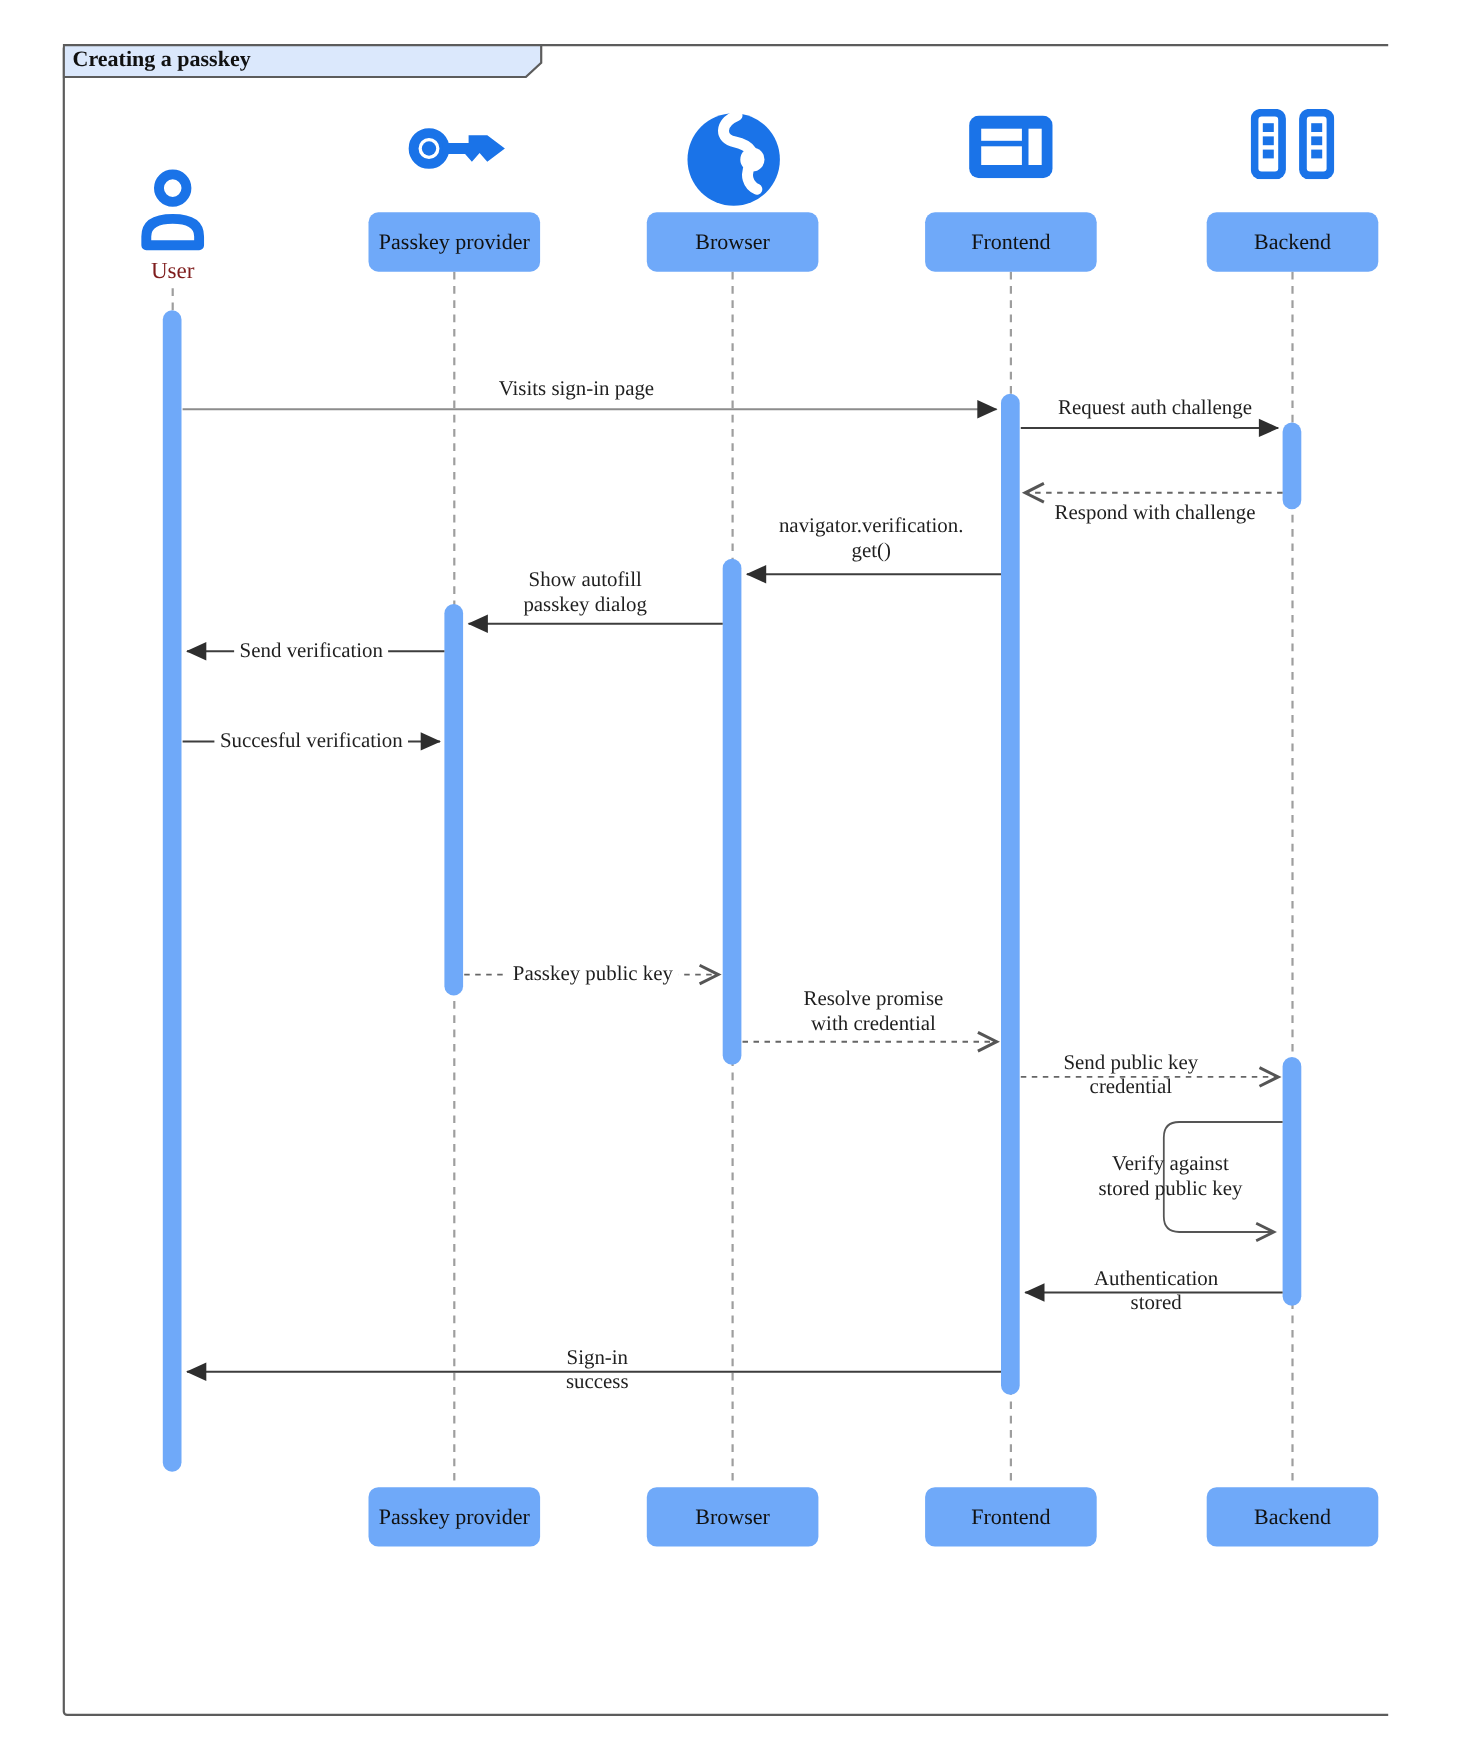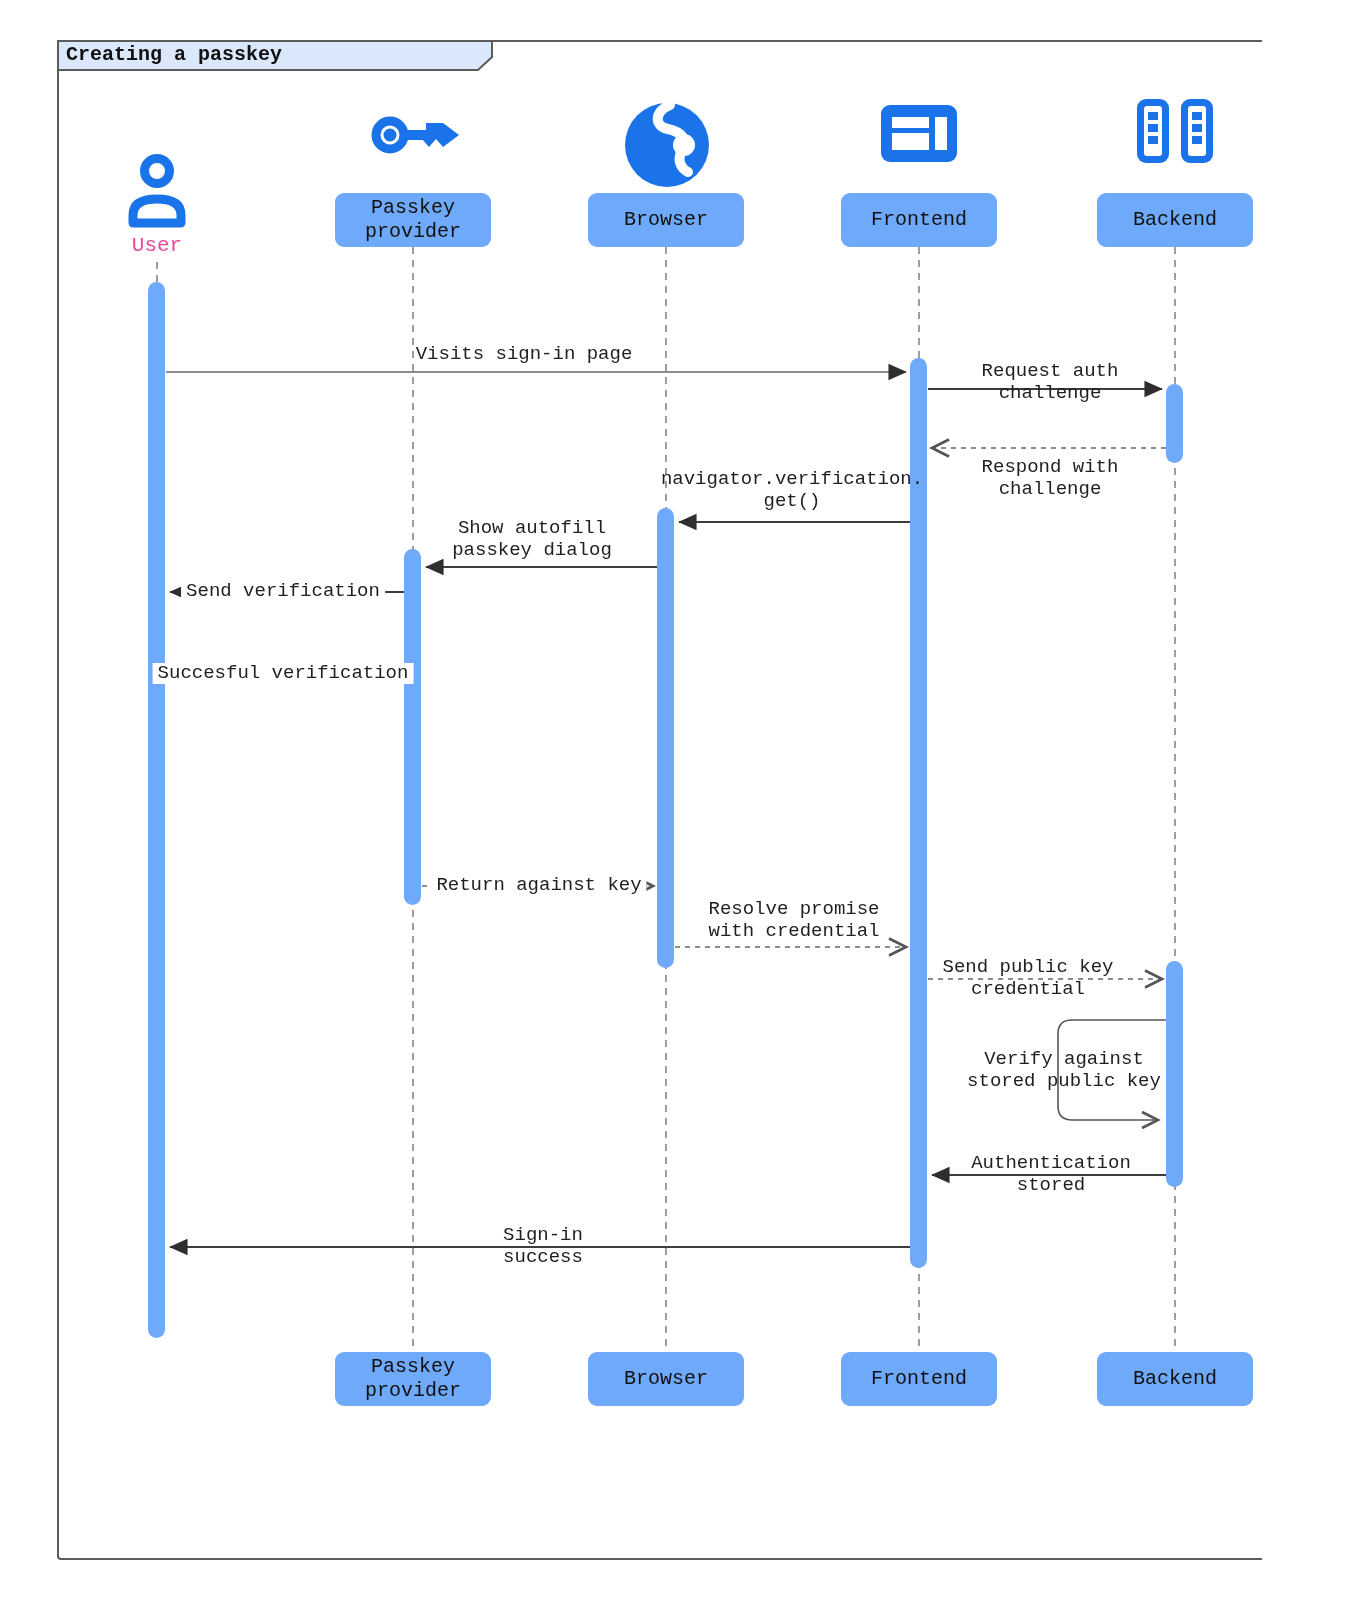--- a/index.html
+++ b/index.html
@@ -1,29 +1,29 @@
 <!DOCTYPE html>
 <html><head>
 <meta charset="utf-8">
 <style>
   html,body{margin:0;padding:0;background:#fff;}
   #stage{position:relative;width:1262px;height:1600px;background:#fff;overflow:hidden;
-         font-family:Liberation Mono, monospace;color:#222;}
+         font-family:Liberation Serif, serif;color:#222;}
   #frame{position:absolute;left:57px;top:40px;width:1251px;height:1516px;
          border:2px solid #5c5c5c;border-radius:4px;background:transparent;}
   #title-tab{position:absolute;left:57px;top:40px;width:437px;height:31px;}
   #title-text{position:absolute;left:66px;top:43px;width:400px;font-size:20px;font-weight:bold;color:#111;}
   svg.layer{position:absolute;left:0;top:0;width:1349px;height:1600px;pointer-events:none;}
   #lifelines{z-index:1;} .abar{z-index:2;} #arrows{z-index:3;} .mlabel,.pbox,.icon,.actor-label{z-index:4;}
   .pbox{position:absolute;width:156px;height:54px;background:#6fa9f9;border-radius:9px;
         display:flex;align-items:center;justify-content:center;text-align:center;
         font-size:20px;color:#111;line-height:24px;padding:0 6px;box-sizing:border-box;}
   .abar{position:absolute;width:17px;background:#6fa9f9;border-radius:9px;}
   .icon{position:absolute;}
-  .actor-label{position:absolute;font-size:21px;color:#ec4899;text-align:center;transform:translateX(-50%);}
+  .actor-label{position:absolute;font-size:21px;color:#7f1d1d;text-align:center;transform:translateX(-50%);}
   .mlabel{position:absolute;font-size:19px;line-height:22px;color:#1f1f1f;text-align:center;
           white-space:pre-line;transform:translateX(-50%);}
   .mlabel.inline{background:#fff;padding:0 5px;line-height:21px;}
 </style>
 </head>
 <body>
 
 <div id="stage">
 
   <div id="frame"></div>
@@ -128,21 +128,21 @@
 
   <div class="mlabel" style="left:524px;top:343px">Visits sign-in page</div>
   <div class="mlabel" style="left:1050px;top:360px">Request auth challenge</div>
   <div class="mlabel" style="left:1050px;top:456px">Respond with challenge</div>
   <div class="mlabel" style="left:792px;top:468px">navigator.verification.
 get()</div>
   <div class="mlabel" style="left:532px;top:517px">Show autofill
 passkey dialog</div>
   <div class="mlabel inline" style="left:283px;top:581px">Send verification</div>
   <div class="mlabel inline" style="left:283px;top:663px">Succesful verification</div>
-  <div class="mlabel inline" style="left:539px;top:875px">Return against key</div>
+  <div class="mlabel inline" style="left:539px;top:875px">Passkey public key</div>
   <div class="mlabel" style="left:794px;top:898px">Resolve promise
 with credential</div>
   <div class="mlabel" style="left:1028px;top:956px">Send public key
 credential</div>
   <div class="mlabel" style="left:1064px;top:1048px">Verify against
 stored public key</div>
   <div class="mlabel" style="left:1051px;top:1152px">Authentication
 stored</div>
   <div class="mlabel" style="left:543px;top:1224px">Sign-in
 success</div>

